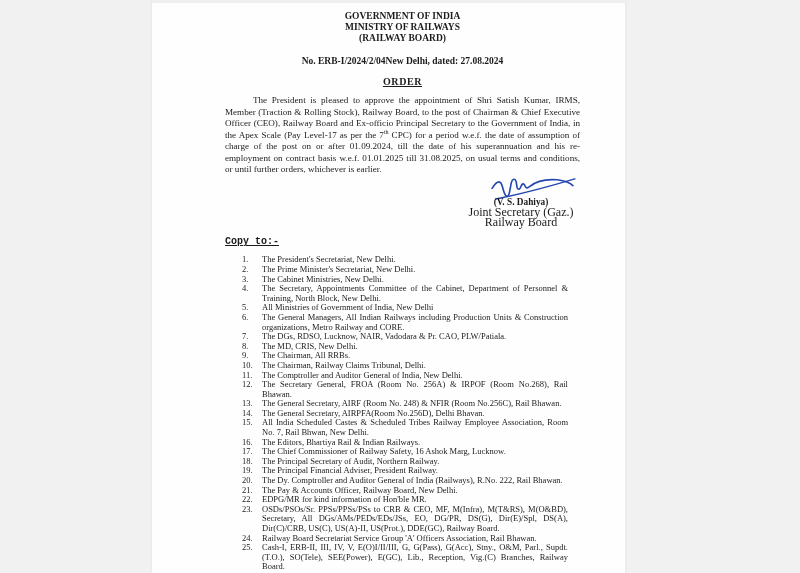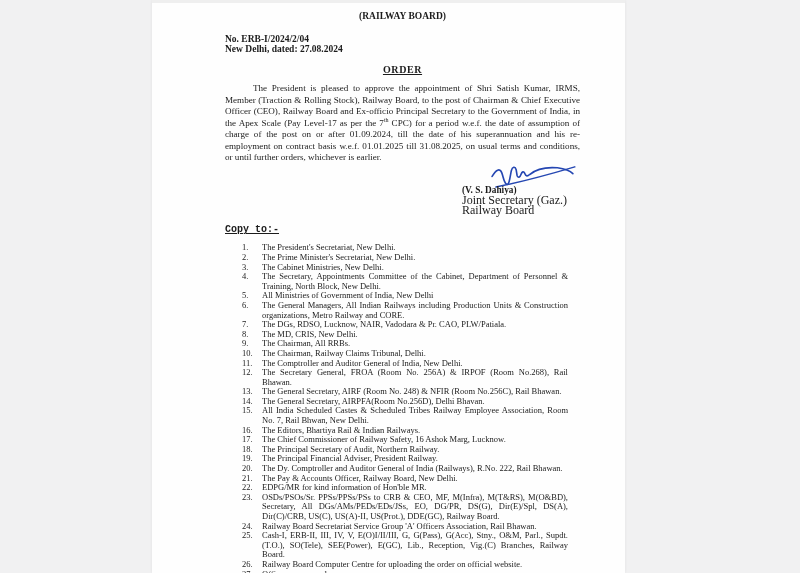--- a/index.html
+++ b/index.html
@@ -35,21 +35,20 @@
     font-weight: bold;
     font-size: 9.5px;
     line-height: 11px;
   }
   .ref-row {
     display: flex;
     justify-content: center;
     font-weight: bold;
     font-size: 9.5px;
     margin-top: 12px;
-    flex-direction: column;
   }
   .order-title {
     text-align: center;
     font-weight: bold;
     font-size: 10px;
     letter-spacing: 0.6px;
     text-decoration: underline;
     margin-top: 10px;
   }
   .body-para {
@@ -59,20 +58,21 @@
     text-align: justify;
     text-indent: 28px;
   }
   .body-para sup {
     font-size: 6px;
     line-height: 0;
   }
   .sig-area {
     width: 118px;
     margin: 0 0 0 auto;
+    text-align: center;
   }
   .sig-ink-wrap { height: 22px; }
   .sig-ink {
     display: block;
     width: 92px; height: 25px;
     margin: -1px 0 -3px 24px;
   }
   .sig-name {
     font-weight: bold;
     font-size: 9.3px;
@@ -112,20 +112,22 @@
   }
 </style>
 </head>
 <body>
 
 <div class="canvas">
   <div class="paper">
     <div class="content">
 
       <div class="doc-header">
+        <div>GOVERNMENT OF INDIA</div>
+        <div>MINISTRY OF RAILWAYS</div>
         <div>(RAILWAY BOARD)</div>
       </div>
 
       <div class="ref-row">
         <span>No. ERB-I/2024/2/04</span>
         <span>New Delhi, dated: 27.08.2024</span>
       </div>
 
       <div class="order-title">ORDER</div>
 

